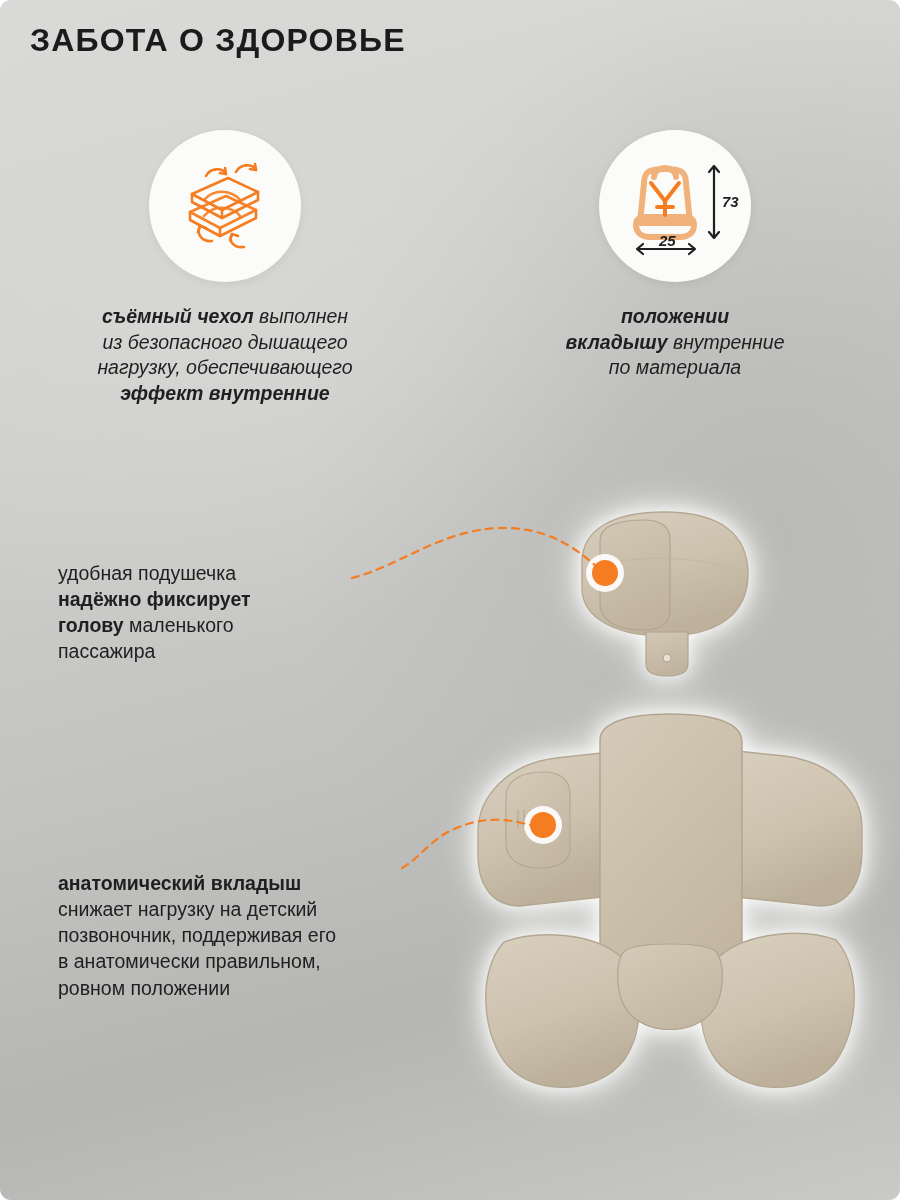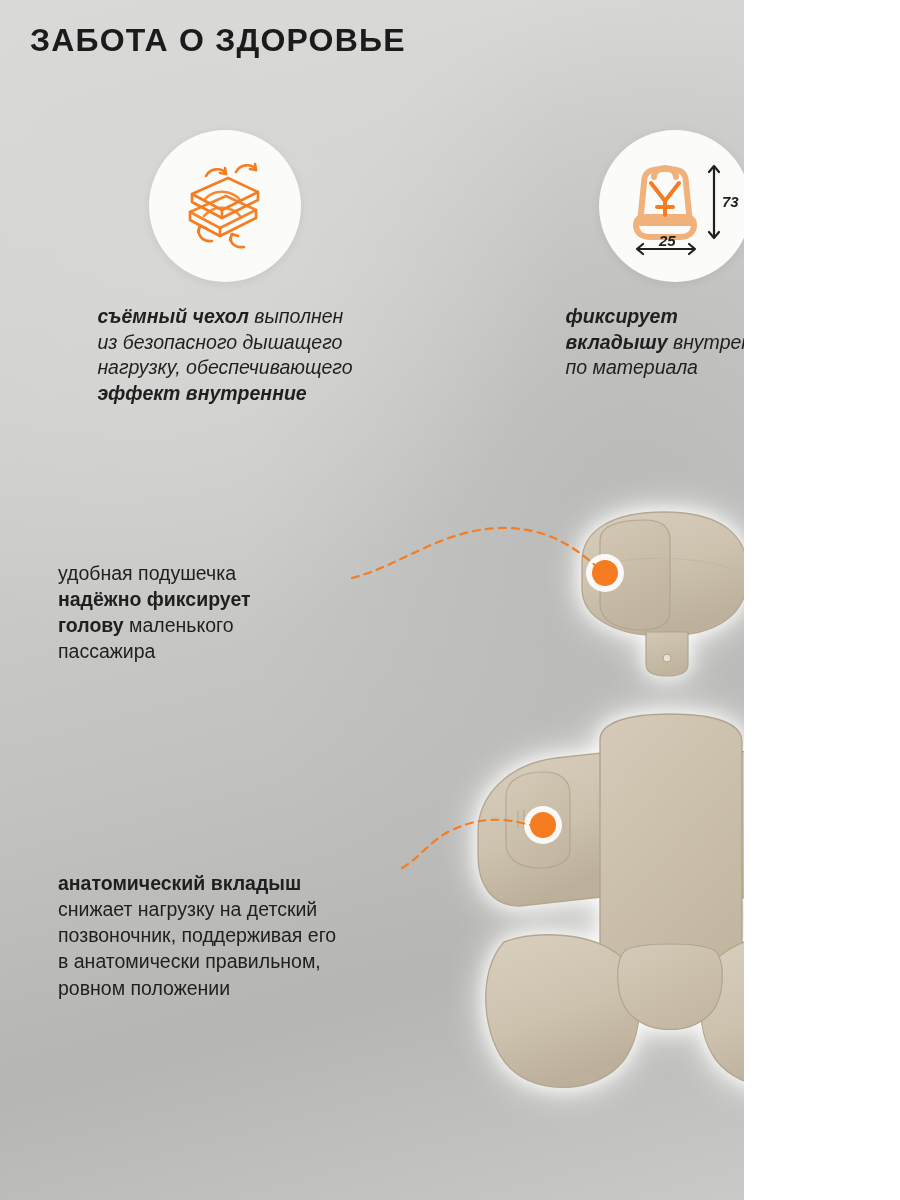--- a/index.html
+++ b/index.html
@@ -7,27 +7,28 @@
   body {
     width: 900px;
     height: 1200px;
     font-family: "Liberation Sans", sans-serif;
     background: #ffffff;
     overflow: hidden;
   }
 
   .poster {
     position: relative;
-    width: 744px;
+    width: 900px;
     height: 1200px;
     background:
       radial-gradient(ellipse 90% 60% at 22% 18%, #d7d7d5 0%, rgba(215,215,213,0) 60%),
       radial-gradient(ellipse 80% 70% at 85% 45%, #b9b9b7 0%, rgba(185,185,183,0) 65%),
       linear-gradient(165deg, #dcdcda 0%, #cfcfcd 30%, #c2c2c0 58%, #b5b5b3 78%, #c9c9c7 100%);
     overflow: hidden;
+    border-radius: 11px;
   }
 
   
   .title {
     position: absolute;
     top: 22px;
     left: 30px;
     font-size: 32px;
     font-weight: 700;
     letter-spacing: 1.2px;
@@ -55,21 +56,21 @@
     height: 152px;
     border-radius: 50%;
     background: #fbfbfa;
     display: flex;
     align-items: center;
     justify-content: center;
     box-shadow: 0 2px 10px rgba(0,0,0,.07);
   }
   .badge-caption {
     margin-top: 22px;
-    text-align: left;
+    text-align: center;
     font-size: 19.5px;
     line-height: 1.32;
     color: #1f1f1f;
     max-width: 340px;
   }
   .badge-caption b { font-weight: 700; }
 
   
   .feature-text {
     position: absolute;
@@ -174,21 +175,21 @@
               <path d="M28 104 L84 104"></path>
               <path d="M33 99 L27 104 L33 109"></path>
               <path d="M79 99 L85 104 L79 109"></path>
             </g>
             <text x="112" y="62" font-size="15" font-weight="700" fill="#1f1f1f">73</text>
             <text x="49" y="101" font-size="15" font-weight="700" fill="#1f1f1f">25</text>
           </svg>
         </span>
       </div>
       <div class="badge-caption">
-        <b>фиксирует</b><br>
+        <b>положении</b><br>
         <b>вкладышу</b><span> внутренние</span><br>
         <span>по материала</span>
       </div>
     </div>
   </div>
 
   <div class="product" id="product-headrest">
     <svg class="pillow-glow" width="230" height="200" viewBox="0 0 230 200">
       <defs>
         <linearGradient id="fab1" x1="0" y1="0" x2="0.4" y2="1">

